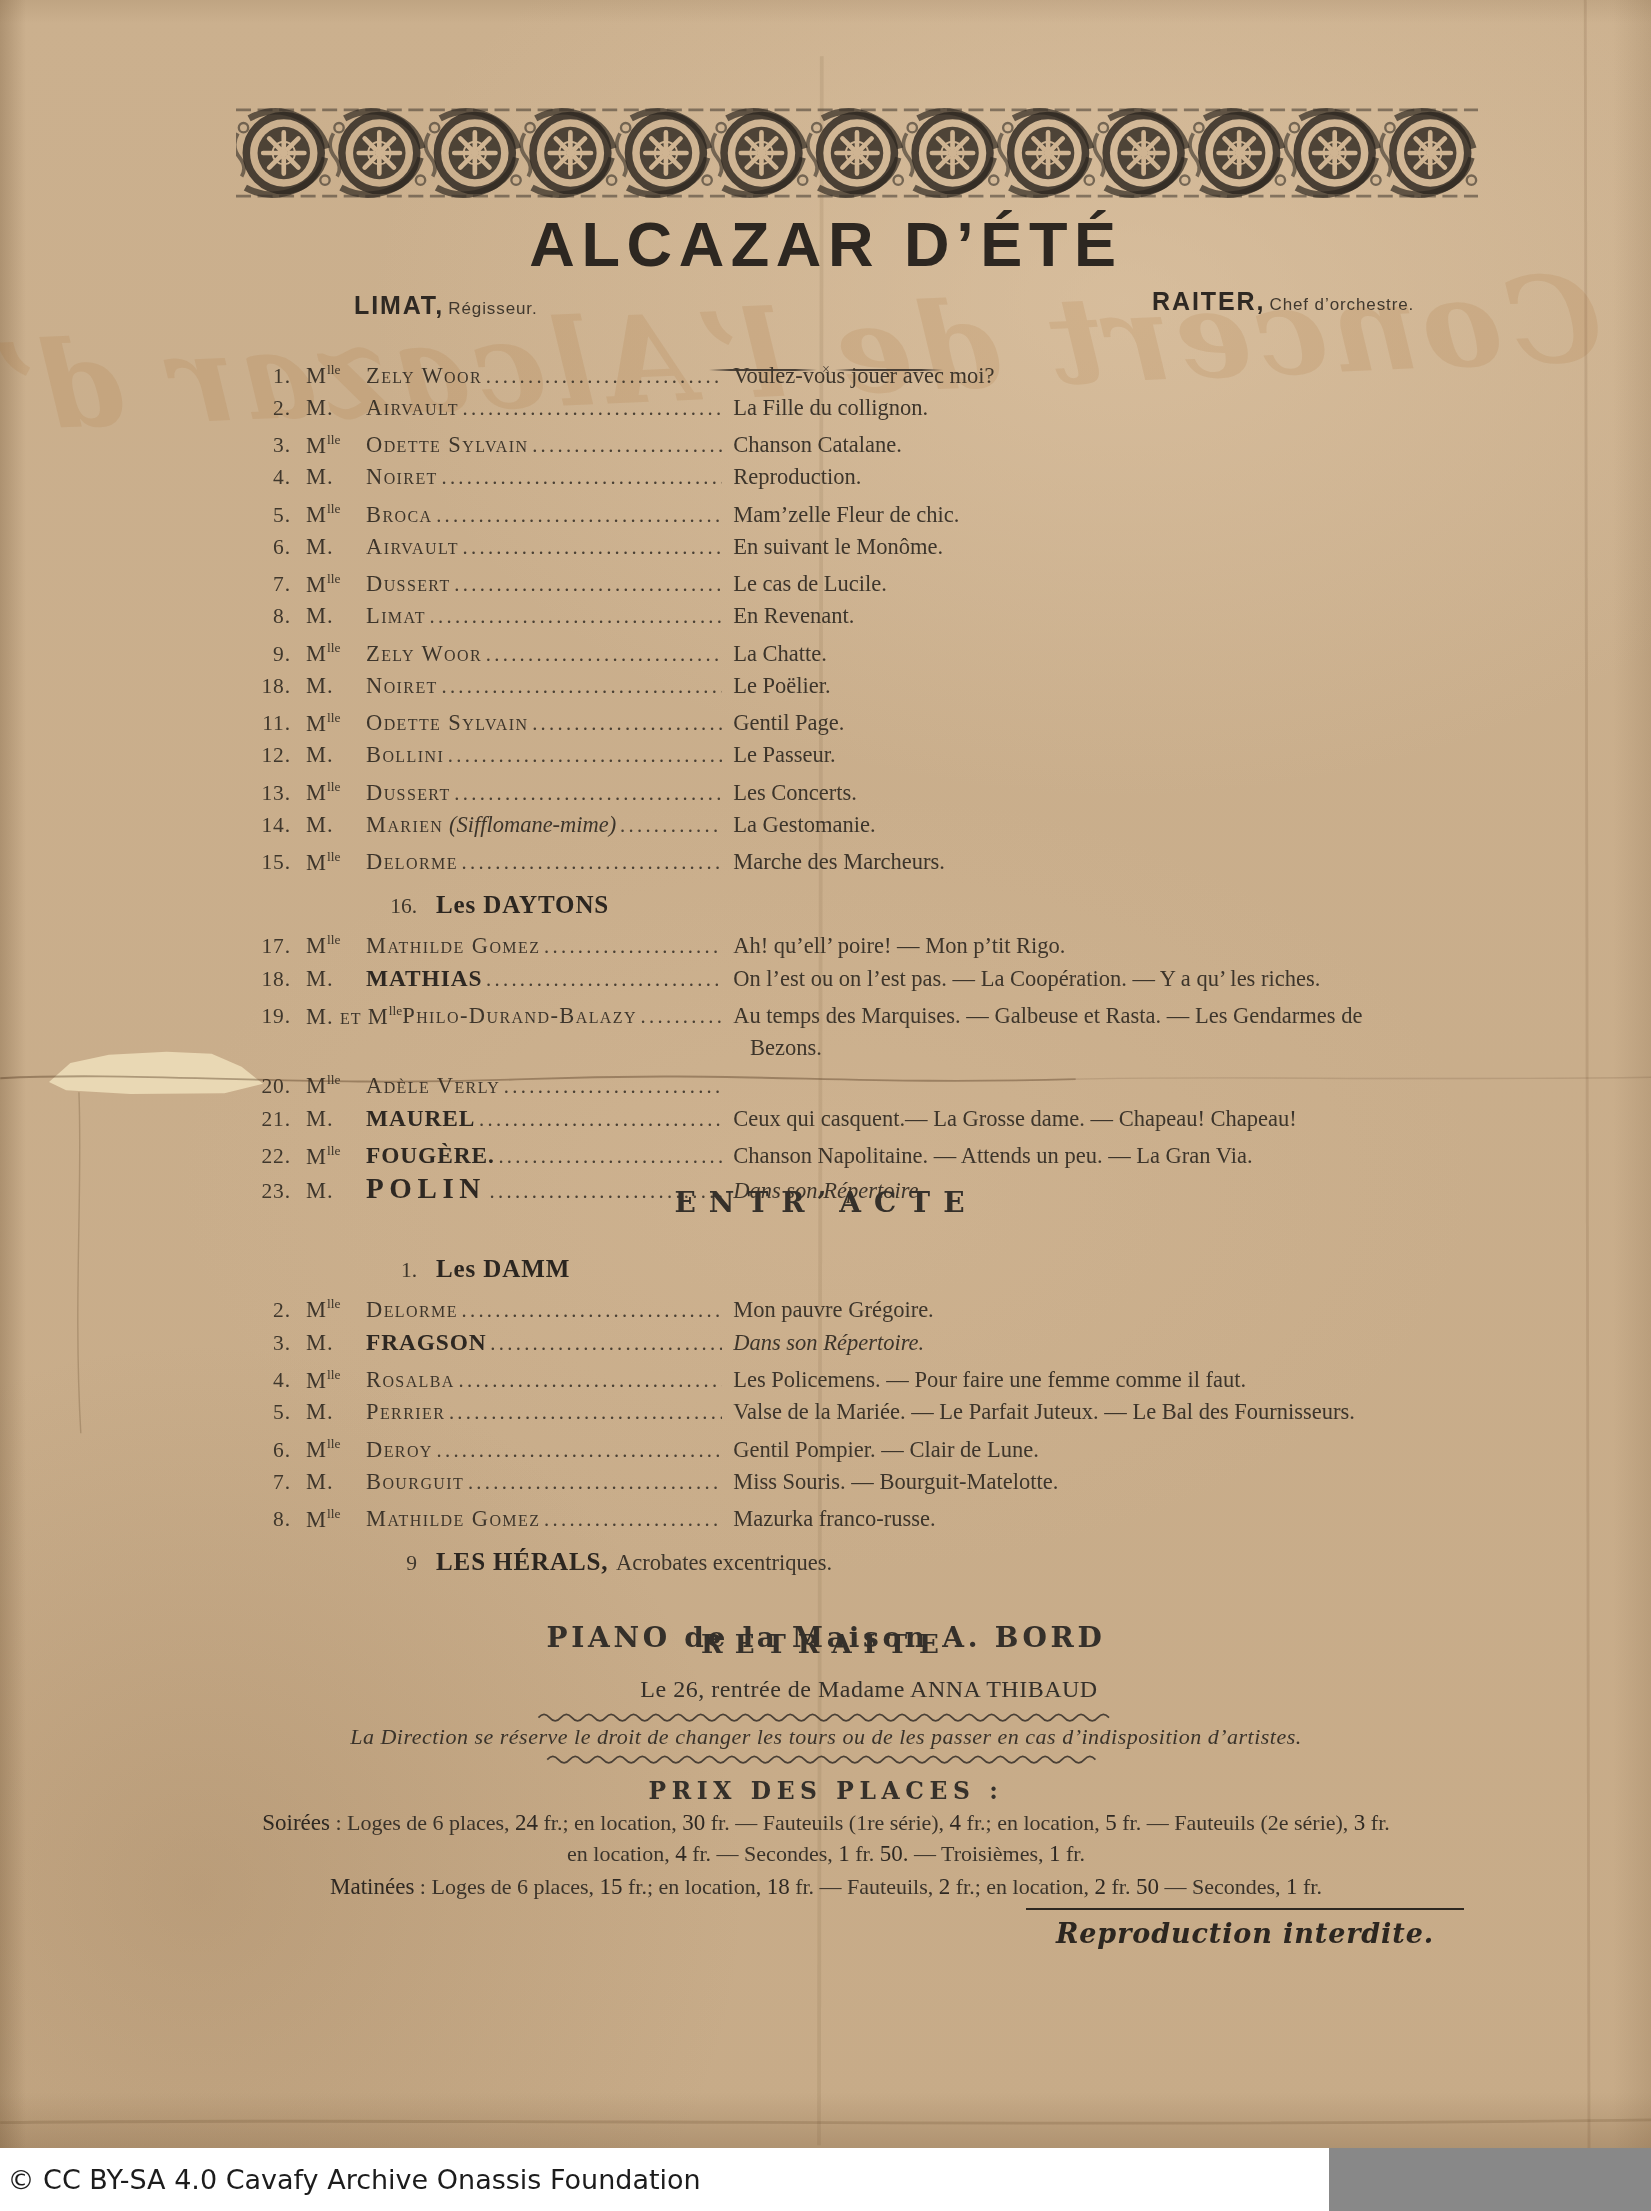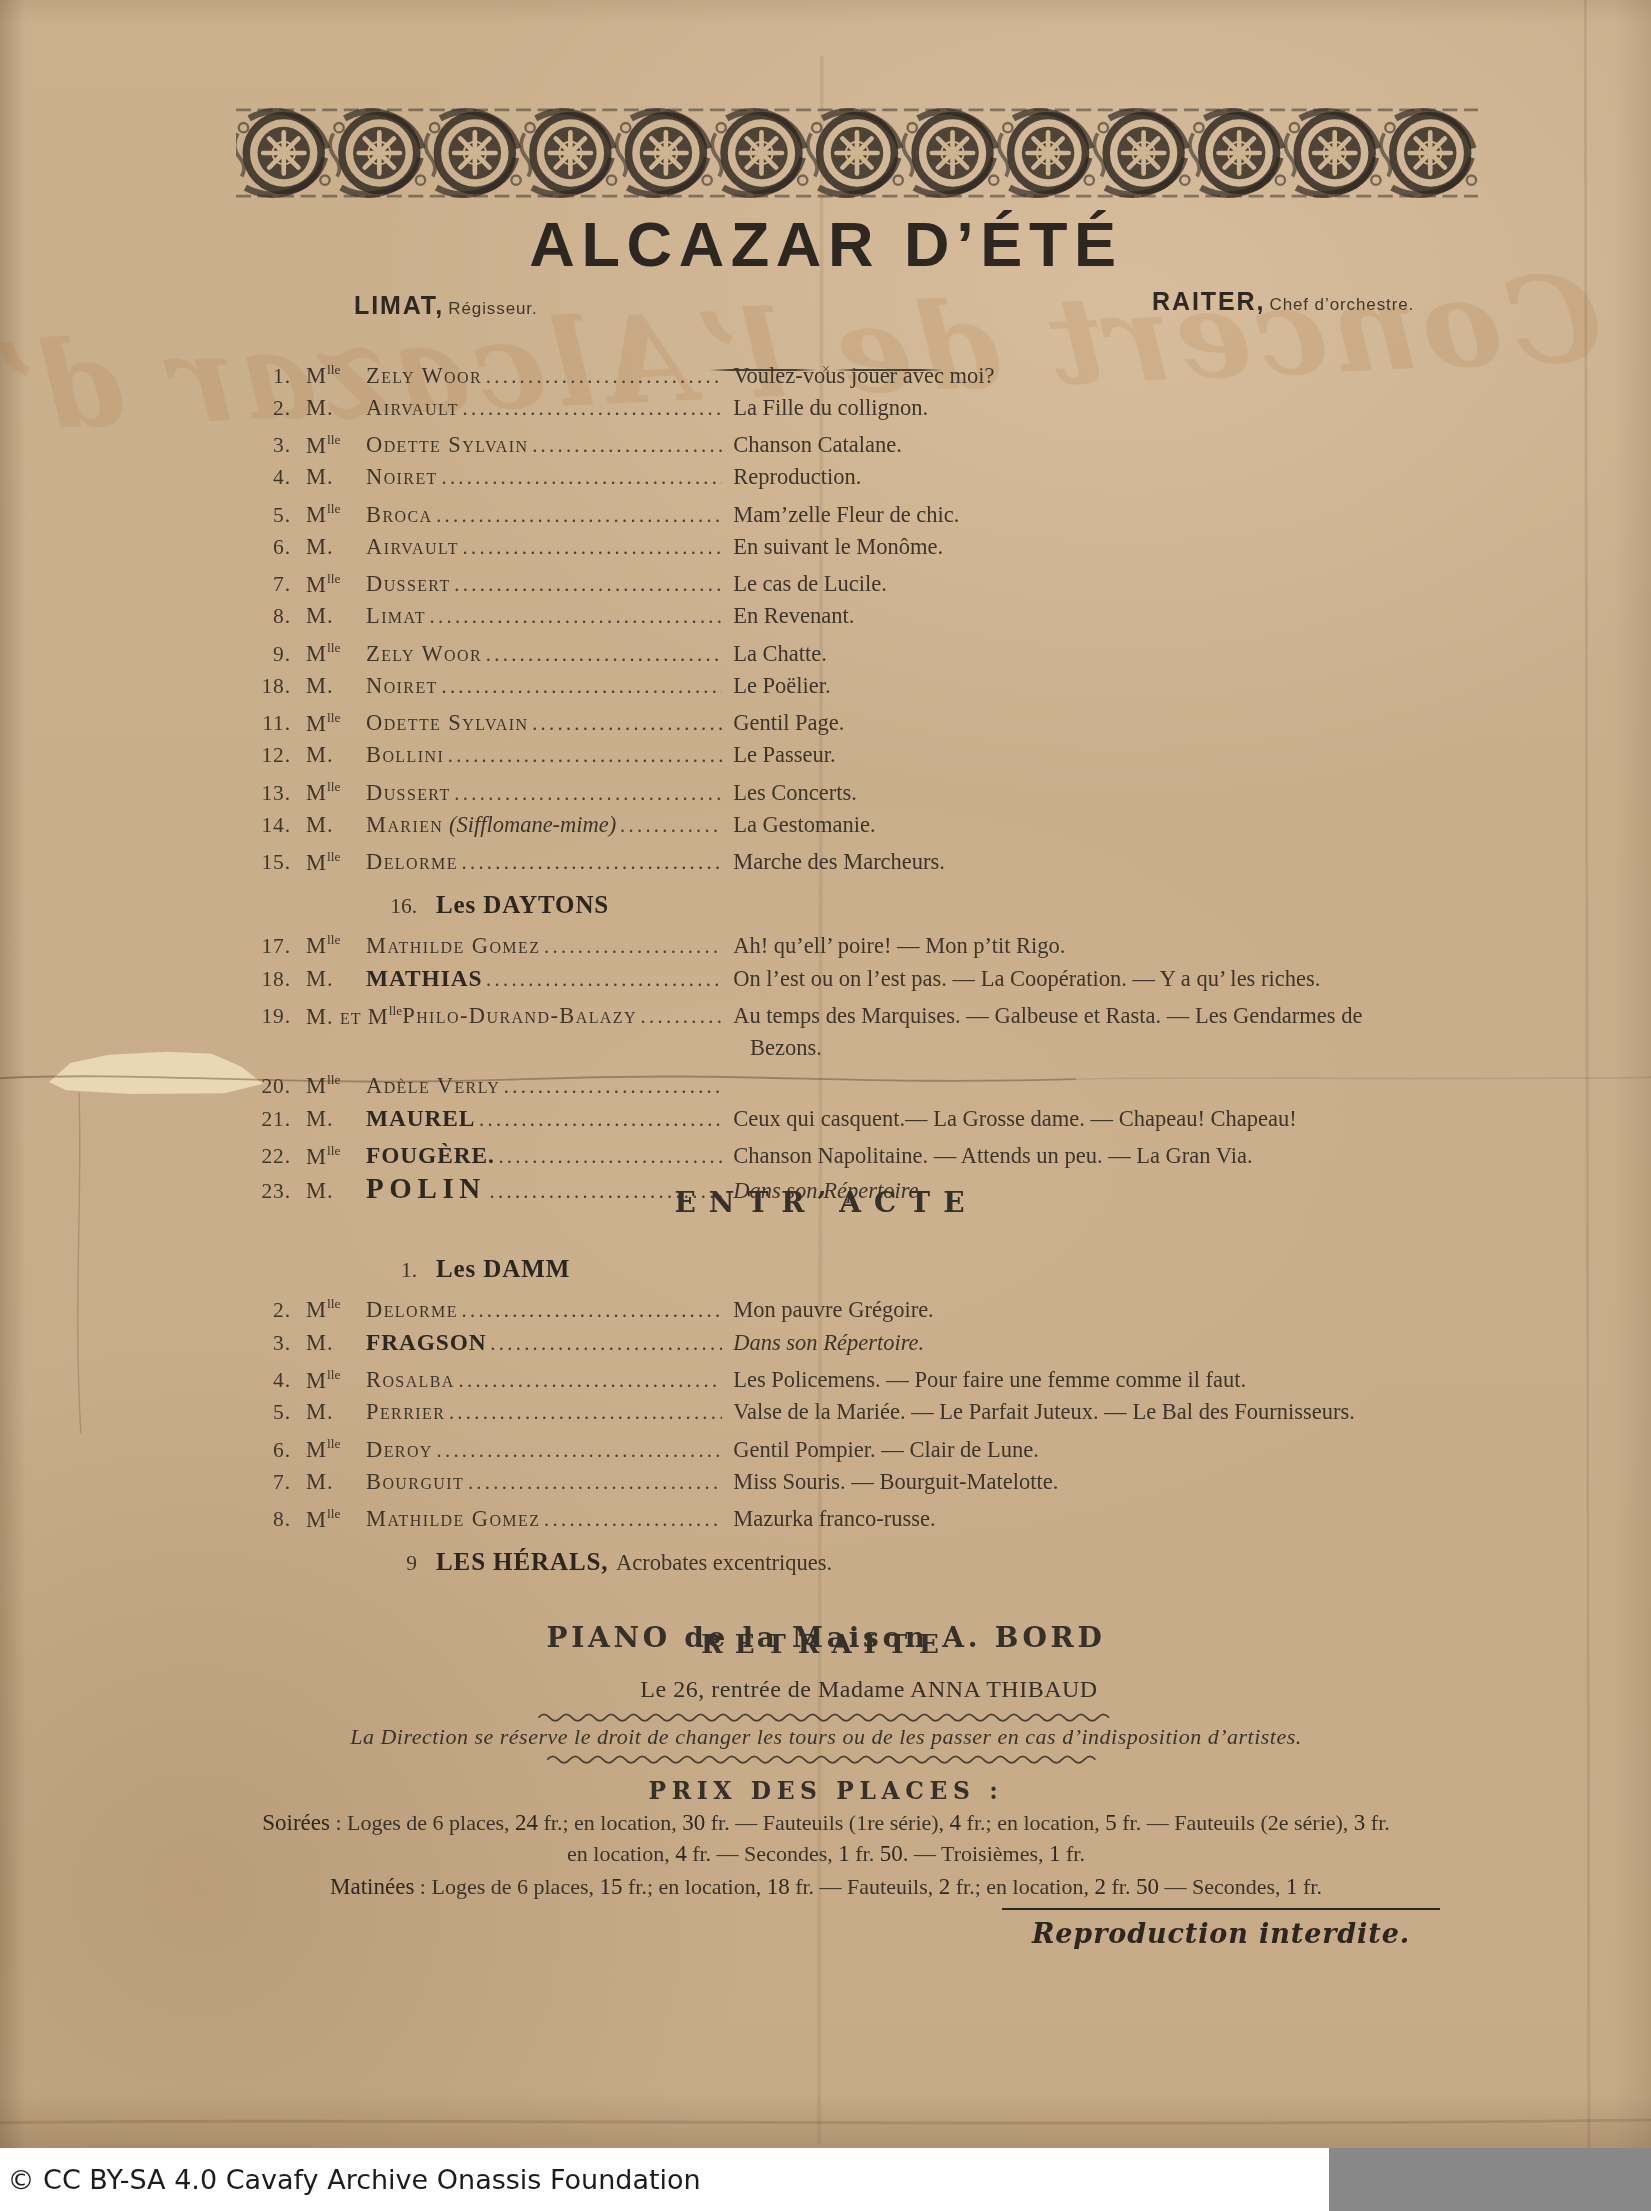--- a/index.html
+++ b/index.html
@@ -70,21 +70,21 @@
   #wavy1{top:1712px;}
   #wavy2{top:1754px;}
   #notice{top:1724px;font-weight:400;font-style:italic;font-size:22px;font-family:"Liberation Serif", serif;letter-spacing:0.5px;color:#3a332a;text-align:center;}
   #prix-title{top:1777px;font-size:23.4px;letter-spacing:5.6px;font-family:"DejaVu Serif", serif;}
   .price{position:absolute;left:56px;right:56px;text-align:center;font-size:22px;line-height:28px;color:#3a332a;}
   #price1{top:1809px;}
   #price2{top:1840px;}
   #price3{top:1873px;}
   .price .pb{font-weight:400;font-size:23px;color:#2e2822;}
   
-  .repro{position:absolute;left:1002px;top:1908px;width:438px;border-top:2.8px solid #2e2821;
+  .repro{position:absolute;left:1026px;top:1908px;width:438px;border-top:2.8px solid #2e2821;
      text-align:center;padding-top:7.5px;font-weight:700;font-style:italic;font-size:27px;
      font-family:"DejaVu Serif", serif;color:#2c2620;letter-spacing:0.9px;}
   
   .caption-strip{position:absolute;left:0;top:2148px;width:1329px;height:63px;background:#ffffff;
      display:flex;align-items:center;}
   .caption-strip span{font-family:"DejaVu Sans", "Liberation Sans", sans-serif;font-size:27px;color:#1c1c1c;
      padding-left:7.5px;letter-spacing:0;}
 </style>
 </head>
 <body>

